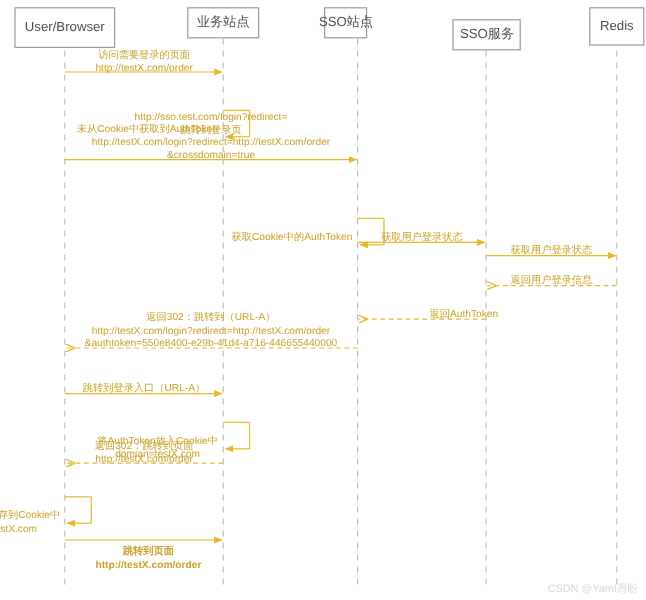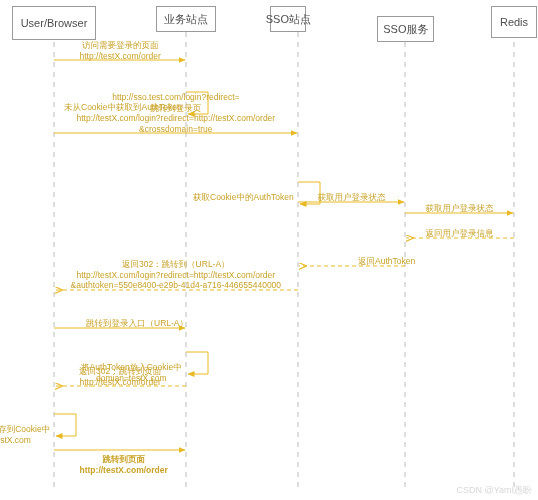--- a/index.html
+++ b/index.html
@@ -149,21 +149,21 @@
         <div>返回用户登录信息</div>
       </div>
       <div class="msg-label" style="left: 323px; top: 256px; margin-left: 35px;">
         <div>返回AuthToken</div>
       </div>
       <div class="msg-label" style="left: 70.5px; top: 259px;">
         <div>返回302：跳转到（URL-A）</div>
         <div>http://testX.com/login?redirect=http://testX.com/order</div>
         <div>&amp;authtoken=550e8400-e29b-41d4-a716-446655440000</div>
       </div>
-      <div class="msg-label" style="left: 69px; top: 318px; margin-left: 17px;">
+      <div class="msg-label" style="left: 69px; top: 318px;">
         <div>跳转到登录入口（URL-A）</div>
       </div>
       <div class="msg-label" style="left: 81px; top: 362px;">
         <div>将AuthToken放入Cookie中</div>
         <div>domian=testX.com</div>
       </div>
       <div class="msg-label" style="left: 79px; top: 366px;">
         <div>返回302：跳转到页面</div>
         <div>http://testX.com/order</div>
       </div>

